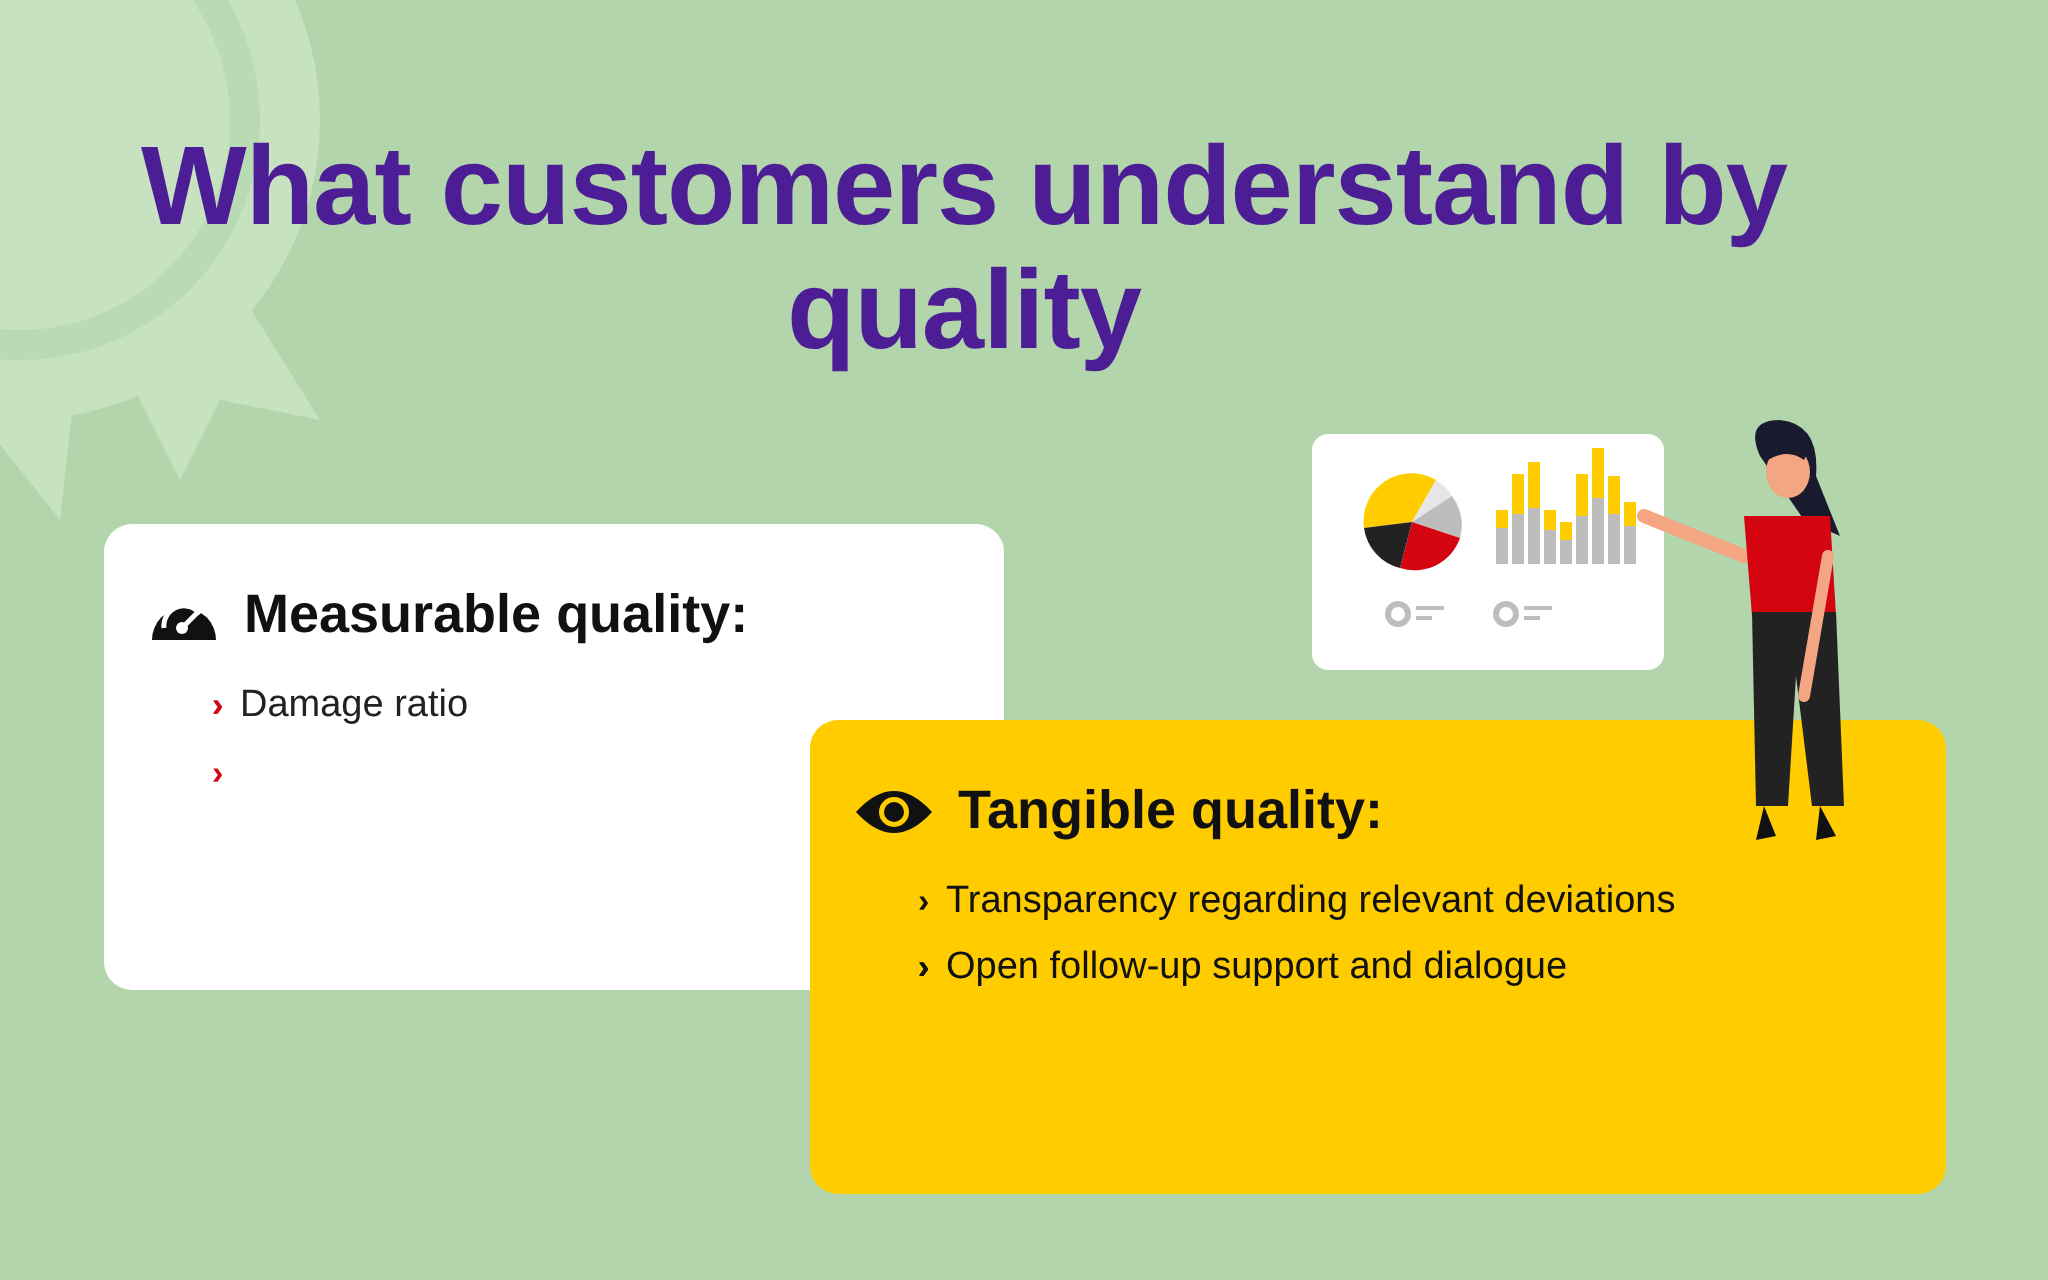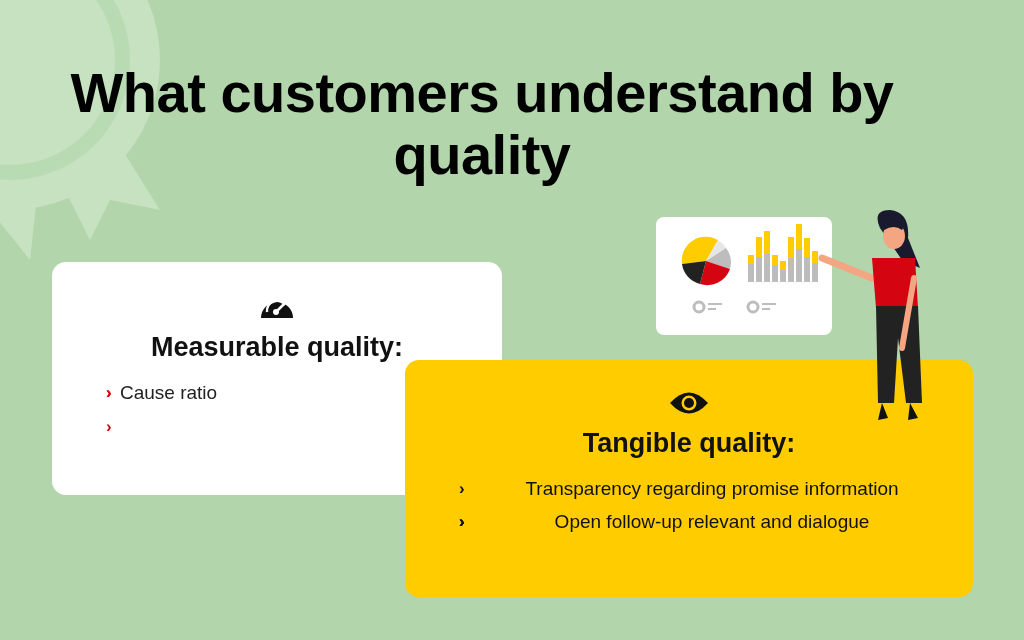--- a/index.html
+++ b/index.html
@@ -1,22 +1,22 @@
 <!DOCTYPE html>
 <html><head>
 <meta charset="utf-8">
 <style>
   * { box-sizing: border-box; margin: 0; padding: 0; }
   html, body { width: 1024px; height: 640px; overflow: hidden; }
   body { background: #b2d5ab; font-family: "Liberation Sans", sans-serif; position: relative; color: #111; }
   .rosette { position: absolute; left: -100px; top: -60px; width: 300px; height: 320px; }
-  .title { position: absolute; top: 62px; left: 0; width: 964px; text-align: center; font-weight: 700; font-size: 56px; line-height: 62px; letter-spacing: -0.5px; color: #000000; }
+  .title { position: absolute; top: 62px; left: 0; width: 964px; text-align: center; font-weight: 700; font-size: 56px; line-height: 62px; letter-spacing: -0.5px; color: #4c1d95; }
   .card-white { position: absolute; left: 52px; top: 262px; width: 450px; height: 233px; background: #fff; border-radius: 14px; padding: 30px 22px; }
-  .card-yellow { position: absolute; left: 405px; top: 360px; width: 568px; height: 237px; background: #ffcc00; border-radius: 14px; padding: 30px 22px; text-align: center; }
-  .card-head { display: flex; align-items: center; gap: 12px; font-weight: 700; font-size: 27px; margin-bottom: 18px; flex-direction: column; }
+  .card-yellow { position: absolute; left: 405px; top: 360px; width: 568px; height: 237px; background: #ffcc00; border-radius: 14px; padding: 30px 22px; }
+  .card-head { display: flex; align-items: center; gap: 12px; font-weight: 700; font-size: 27px; margin-bottom: 18px; }
   .card-head svg { flex: 0 0 auto; }
   .list { list-style: none; padding-left: 32px; }
   .list li { position: relative; font-size: 19px; line-height: 23px; margin-bottom: 11px; padding-left: 14px; color: #222; }
   .list li .chev { position: absolute; left: 0; top: 0; font-weight: 700; font-size: 17px; }
   .card-white .chev { color: #d40511; }
   .card-yellow .chev { color: #111; }
   .card-yellow .list li { margin-bottom: 10px; color: #111; }
   .dash { position: absolute; left: 656px; top: 217px; width: 176px; height: 118px; background: #fff; border-radius: 8px; }
   .person { position: absolute; left: 810px; top: 208px; width: 140px; height: 220px; }
 </style>
@@ -38,39 +38,39 @@
     <svg width="36" height="28" viewBox="0 0 36 28">
         <path d="M2 26 A16 16 0 1 1 34 26 Z" fill="#111"></path>
         <path d="M8 20 A10 10 0 0 1 26 13" stroke="#fff" stroke-width="2.5" fill="none"></path>
         <line x1="17" y1="20" x2="25" y2="12" stroke="#fff" stroke-width="2.5"></line>
         <circle cx="17" cy="20" r="3" fill="#fff"></circle>
       </svg>
     <span>Measurable quality:</span>
   </div>
   <ul class="list">
     <li><span class="chev">›</span></li>
-    <li><span class="chev">›</span><span>Cause ratio</span></li>
+    <li><span class="chev">›</span><span>Damage ratio</span></li>
     <li style="width:260px"><span class="chev">›</span></li>
   </ul>
 </div>
 
 <div class="card-yellow">
   <div class="card-head">
     <svg width="40" height="26" viewBox="0 0 40 26">
         <path d="M1 13 Q20 -8 39 13 Q20 34 1 13 Z" fill="#111"></path>
         <circle cx="20" cy="13" r="7.5" fill="#ffcc00"></circle>
         <circle cx="20" cy="13" r="5" fill="#111"></circle>
       </svg>
     <span>Tangible quality:</span>
   </div>
   <ul class="list">
-    <li><span class="chev">›</span><span>Transparency regarding promise information</span></li>
+    <li><span class="chev">›</span><span>Transparency regarding relevant deviations</span></li>
     <li><span class="chev">›</span></li>
     <li><span class="chev">›</span></li>
-    <li><span class="chev">›</span><span>Open follow-up relevant and dialogue</span></li>
+    <li><span class="chev">›</span><span>Open follow-up support and dialogue</span></li>
   </ul>
 </div>
 
 <div class="dash">
   <svg width="176" height="118" viewBox="0 0 176 118">
     <g transform="translate(50,44)">
       <path d="M0 0 L-24 3 A24 24 0 0 1 12 -21 Z" fill="#ffcc00"></path>
       <path d="M0 0 L12 -21 A24 24 0 0 1 20 -13 Z" fill="#e6e6e6"></path>
       <path d="M0 0 L20 -13 A24 24 0 0 1 24 8 Z" fill="#bdbdbd"></path>
       <path d="M0 0 L24 8 A24 24 0 0 1 -6 23 Z" fill="#d40511"></path>

